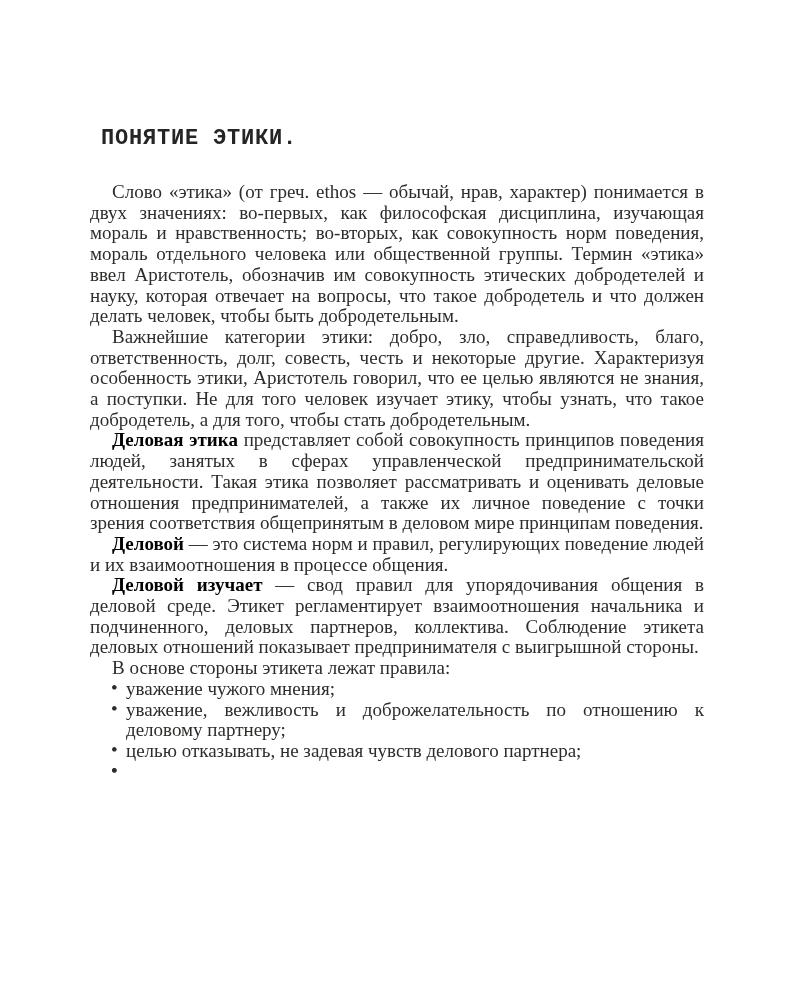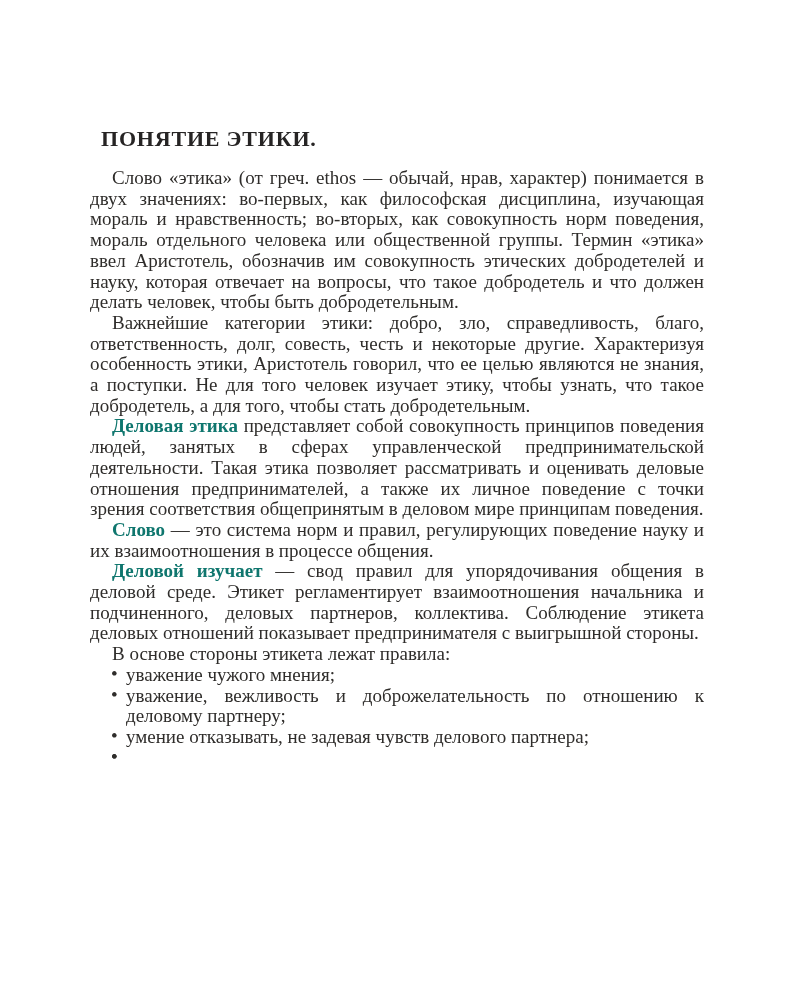--- a/index.html
+++ b/index.html
@@ -17,43 +17,43 @@
   }
   .page {
     position: absolute;
     left: 90px;
     top: 0;
     width: 614px;
   }
   h1.title {
     margin: 127px 0 7px 0;
     padding-left: 11px;
-    font-family: Liberation Serif, serif;
+    font-family: Liberation Mono, monospace;
     font-weight: 700;
     font-size: 22px;
     line-height: 24px;
     letter-spacing: 0.8px;
     color: #262424;
   }
   h1.title span { display: block; }
   .article {
-    margin-top: 17px;
+    margin-top: 31px;
     font-size: 19px;
     line-height: 20.7px;
     text-align: justify;
     hyphens: auto;
     -webkit-hyphens: auto;
   }
   .article p {
     margin: 0;
     text-indent: 22px;
   }
   .article strong {
     font-weight: 700;
-    color: #0f766e;
+    color: #000000;
   }
   ul.rules {
     margin: 0;
     padding: 0;
     list-style: none;
   }
   ul.rules li {
     position: relative;
     padding-left: 36px;
     margin: 0;
@@ -68,24 +68,24 @@
 <body>
 
 <main class="page">
   <h1 class="title">
     <span>ПОНЯТИЕ ЭТИКИ.</span>
   </h1>
   <div class="article" id="article">
       <p><span>Слово «этика» (от греч. ethos — обычай, нрав, характер) понимается в двух значениях: во-первых, как философская дисциплина, изучающая мораль и нравственность; во-вторых, как совокупность норм поведения, мораль отдельного человека или общественной группы. Термин «этика» ввел Аристотель, обозначив им совокупность этических добродетелей и науку, которая отвечает на вопросы, что такое добродетель и что должен делать человек, чтобы быть добродетельным.</span></p>
       <p><span>Важнейшие категории этики: добро, зло, справедливость, благо, ответственность, долг, совесть, честь и некоторые другие. Характеризуя особенность этики, Аристотель говорил, что ее целью являются не знания, а поступки. Не для того человек изучает этику, чтобы узнать, что такое добродетель, а для того, чтобы стать добродетельным.</span></p>
       <p><strong>Деловая этика</strong><span> представляет собой совокупность принципов поведения людей, занятых в сферах управленческой предпринимательской деятельности. Такая этика позволяет рассматривать и оценивать деловые отношения предпринимателей, а также их личное поведение с точки зрения соответствия общепринятым в деловом мире принципам поведения.</span></p>
-      <p><strong>Слово</strong><span> — это система норм и правил, регулирующих поведение науку и их взаимоотношения в процессе общения.</span></p>
+      <p><strong>Деловой</strong><span> — это система норм и правил, регулирующих поведение людей и их взаимоотношения в процессе общения.</span></p>
       <p><strong>Деловой изучает</strong><span> — свод правил для упорядочивания общения в деловой среде. Этикет регламентирует взаимоотношения начальника и подчиненного, деловых партнеров, коллектива. Соблюдение этикета деловых отношений показывает предпринимателя с выигрышной стороны.</span></p>
       <p><span>В основе стороны этикета лежат правила:</span></p>
       <ul class="rules">
         <li><span class="marker">•</span><span>уважение чужого мнения;</span></li>
         <li><span class="marker">•</span><span>уважение, вежливость и доброжелательность по отношению к деловому партнеру;</span></li>
-        <li><span class="marker">•</span><span>умение отказывать, не задевая чувств делового партнера;</span></li>
+        <li><span class="marker">•</span><span>целью отказывать, не задевая чувств делового партнера;</span></li>
         <li><span class="marker">•</span></li>
         <li><span class="marker">•</span></li>
       </ul>
     </div>
 </main>
 
 </body></html>

